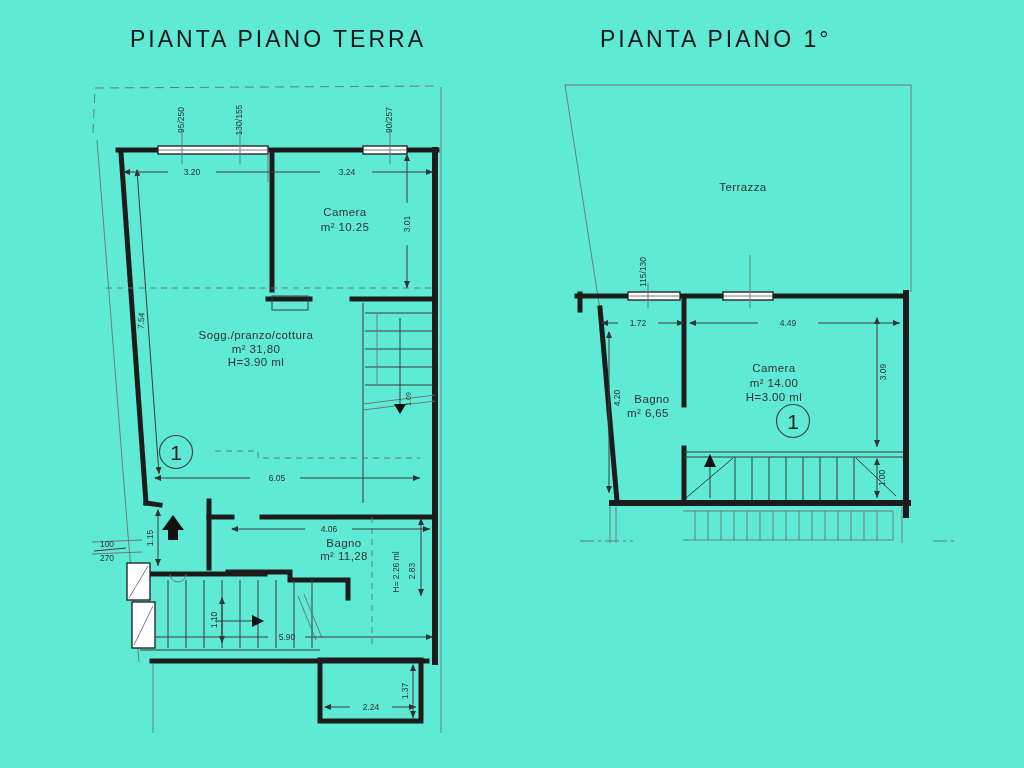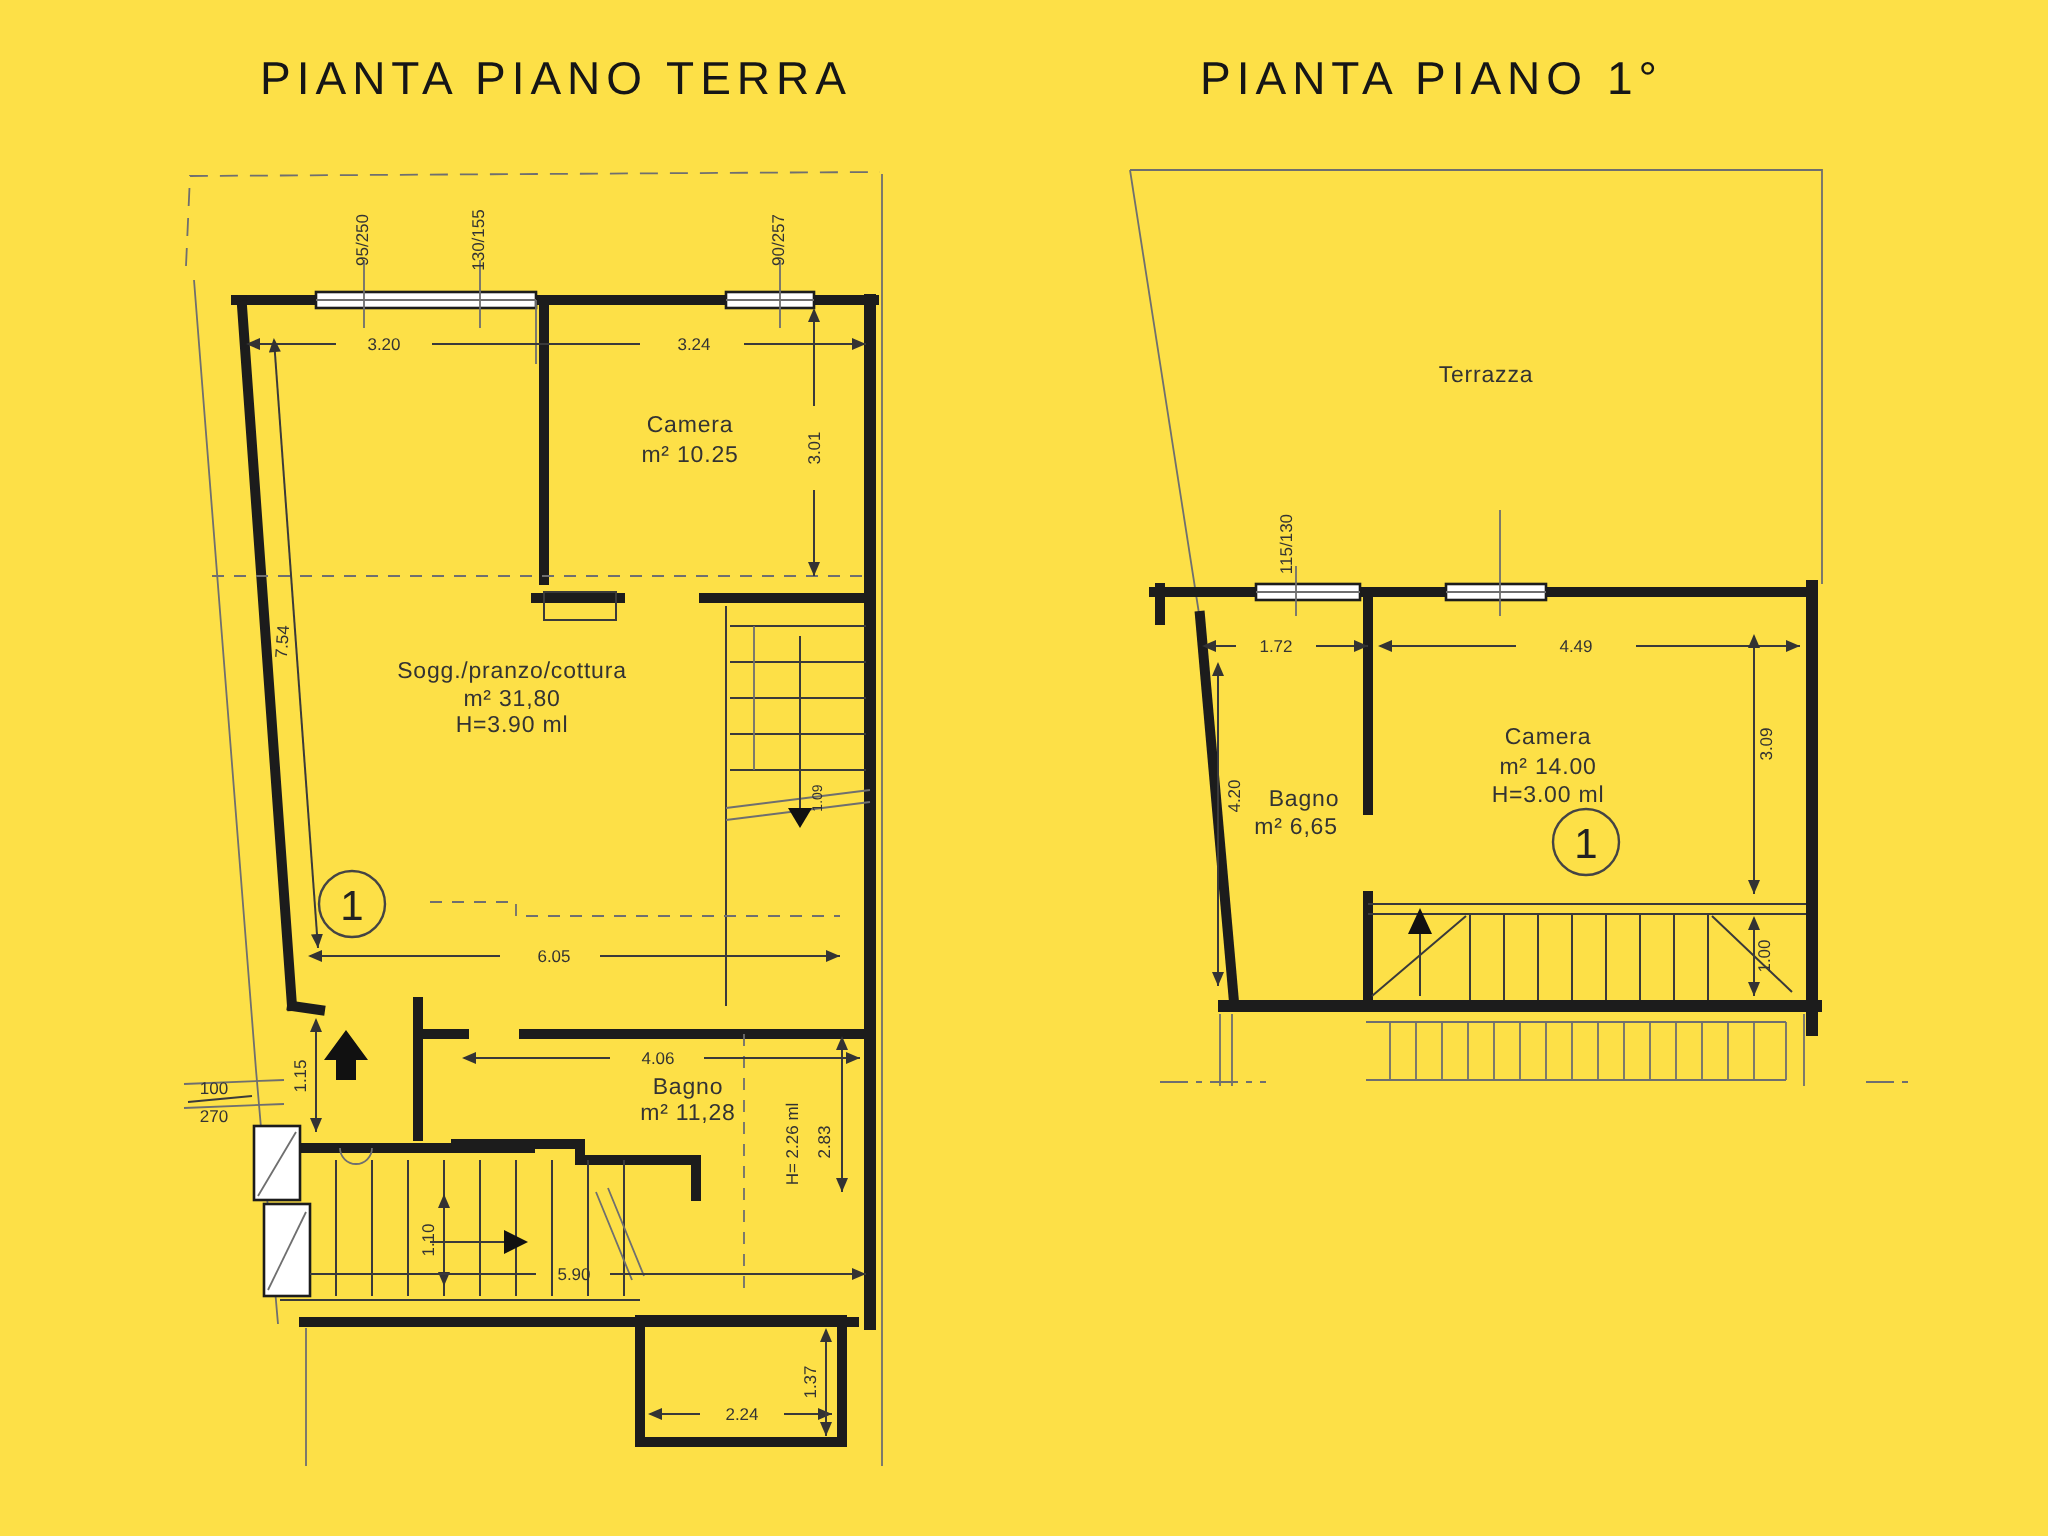--- a/index.html
+++ b/index.html
@@ -1,16 +1,16 @@
 <!DOCTYPE html>
 <html><head>
 <meta charset="utf-8">
 <style>
   html,body{margin:0;padding:0;background:#ffffff;}
-  .stage{position:relative;width:1024px;height:768px;background:#fde047;overflow:hidden;}
+  .stage{position:relative;width:1024px;height:768px;background:#5eead4;overflow:hidden;}
   svg{position:absolute;left:0;top:0;}
   text{font-family:"Liberation Sans", sans-serif;fill:#333;}
   .title{font-size:23px;letter-spacing:3px;fill:#161616;}
   .room{font-size:11.5px;letter-spacing:.4px;}
   .dim{font-size:8.5px;}
   .dim-sm{font-size:7px;}
   .badge{font-size:21px;fill:#222;}
   .wall{stroke:#1c1c1c;stroke-width:5;fill:none;stroke-linecap:square;}
   .wall6{stroke:#1c1c1c;stroke-width:6;fill:none;stroke-linecap:square;}
   .line{stroke:#3a3a3a;stroke-width:1;fill:none;}

